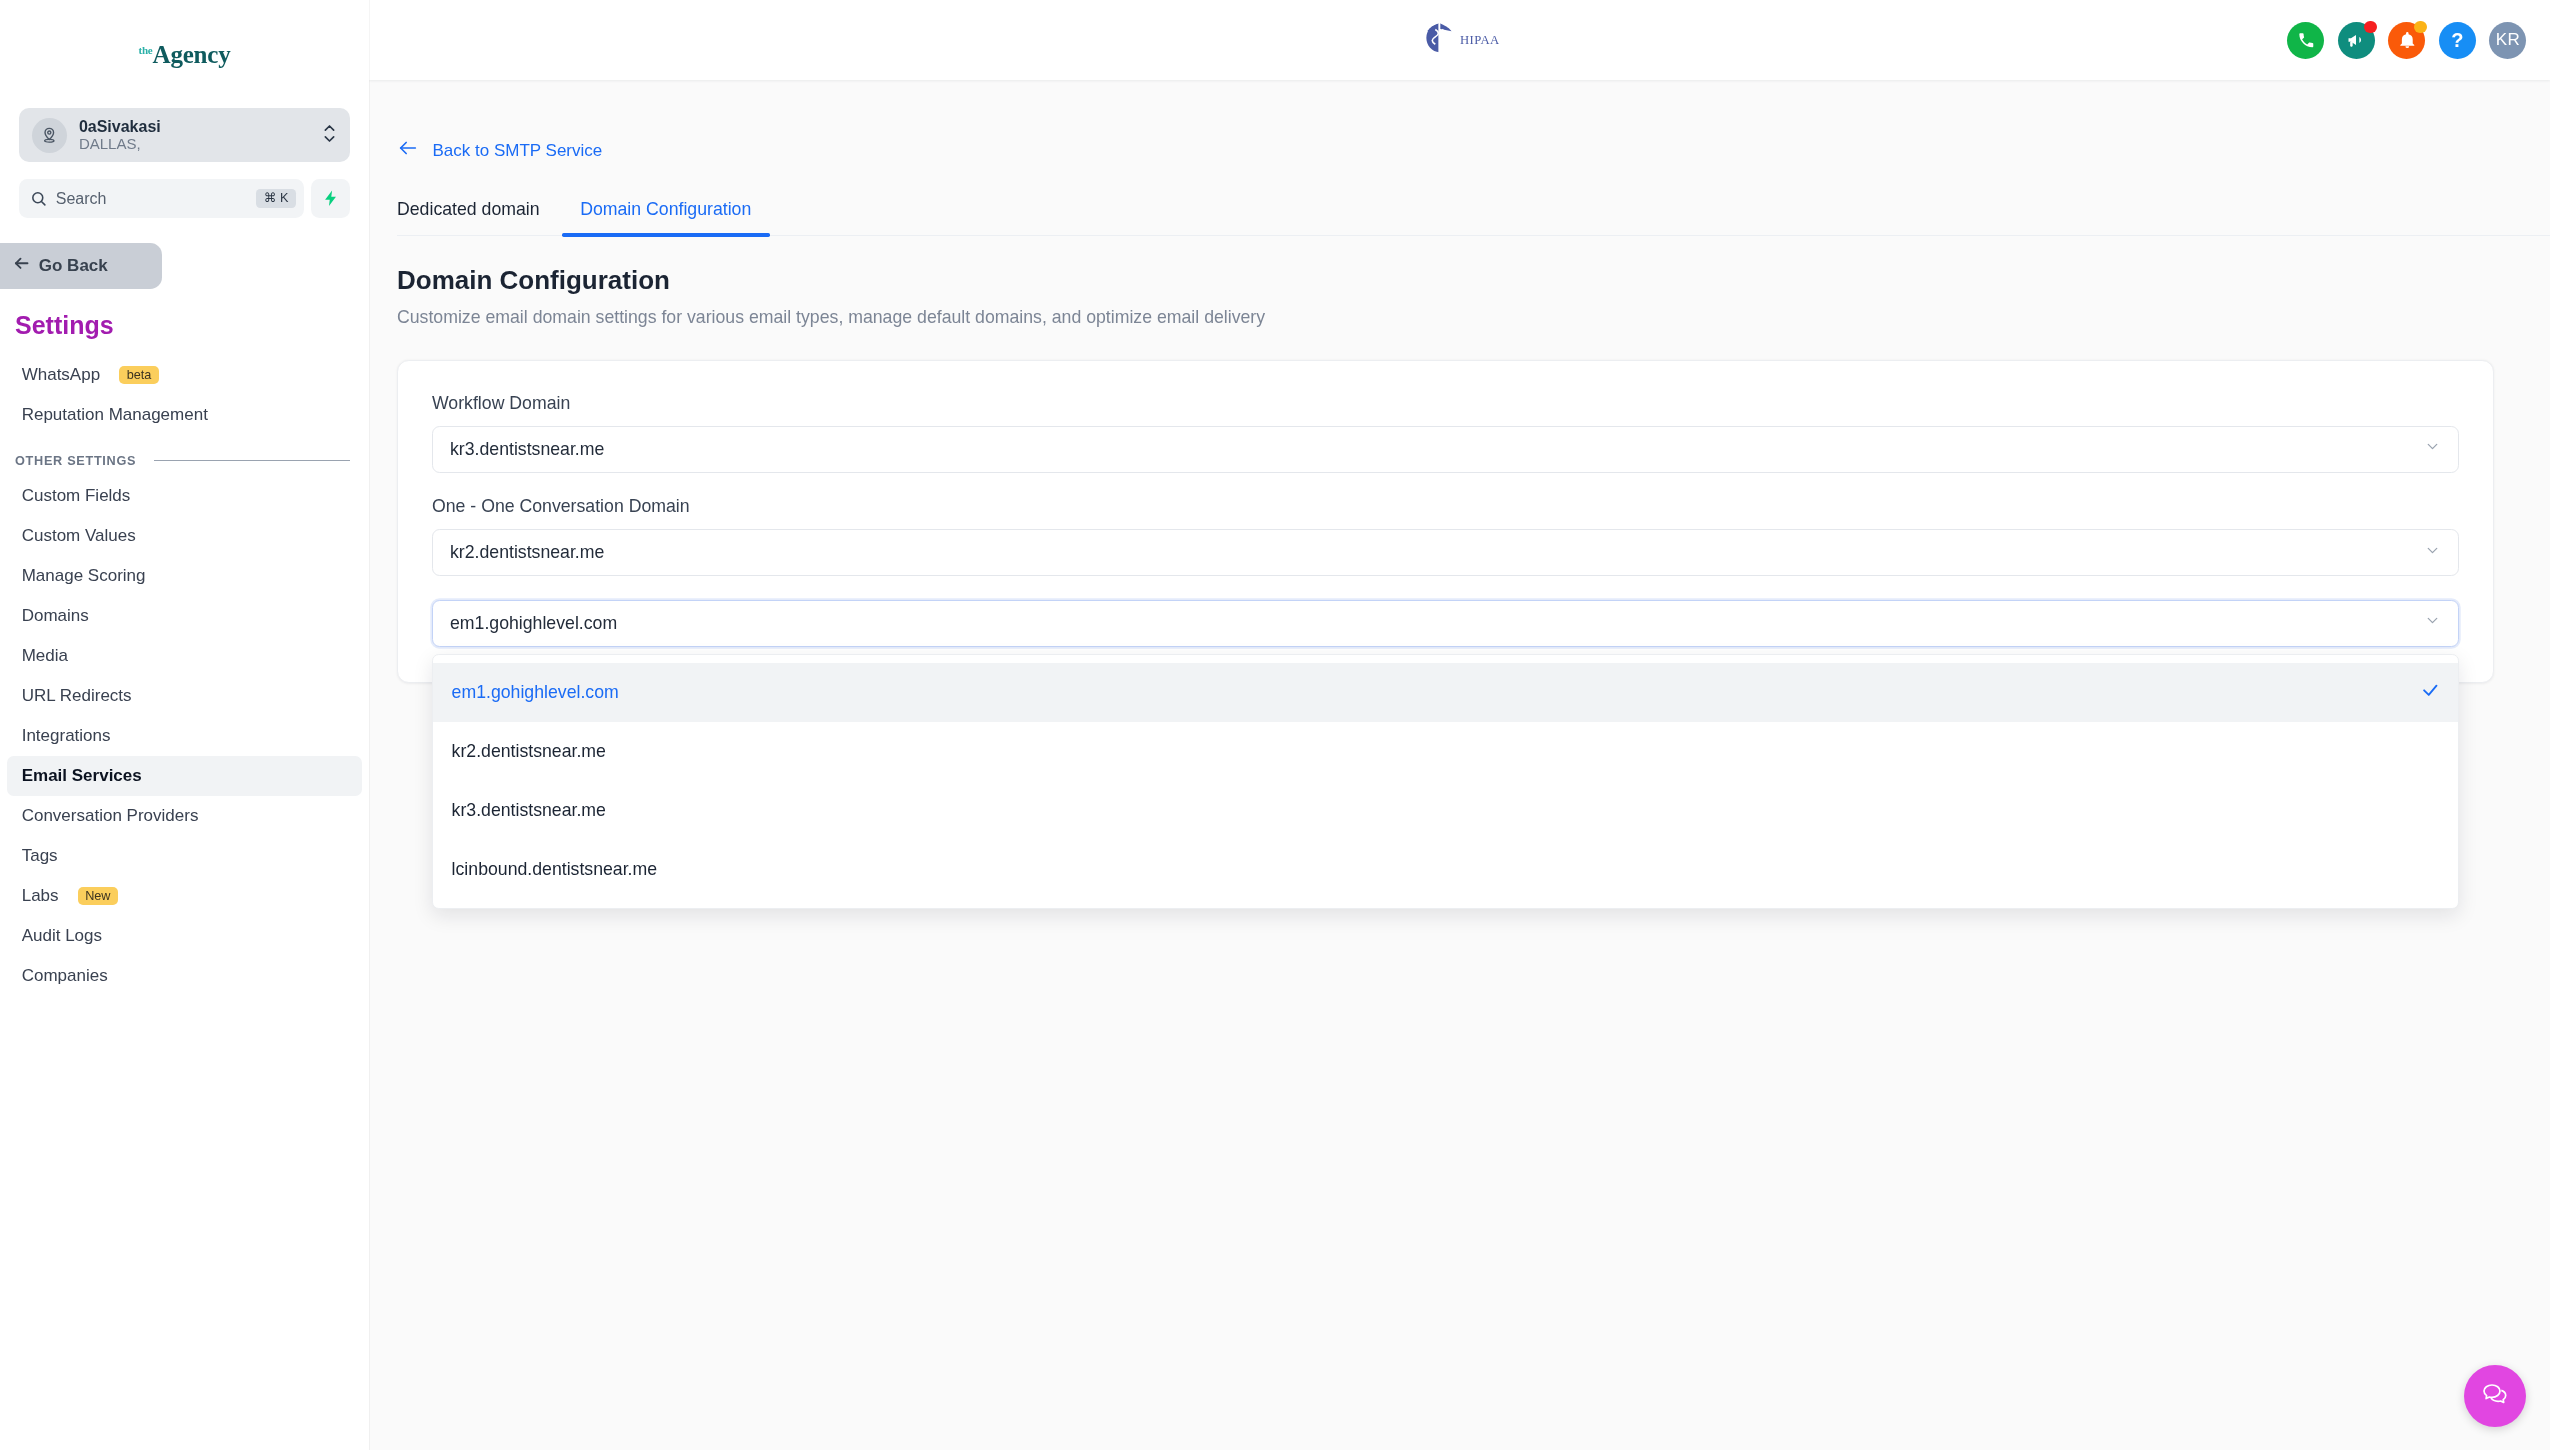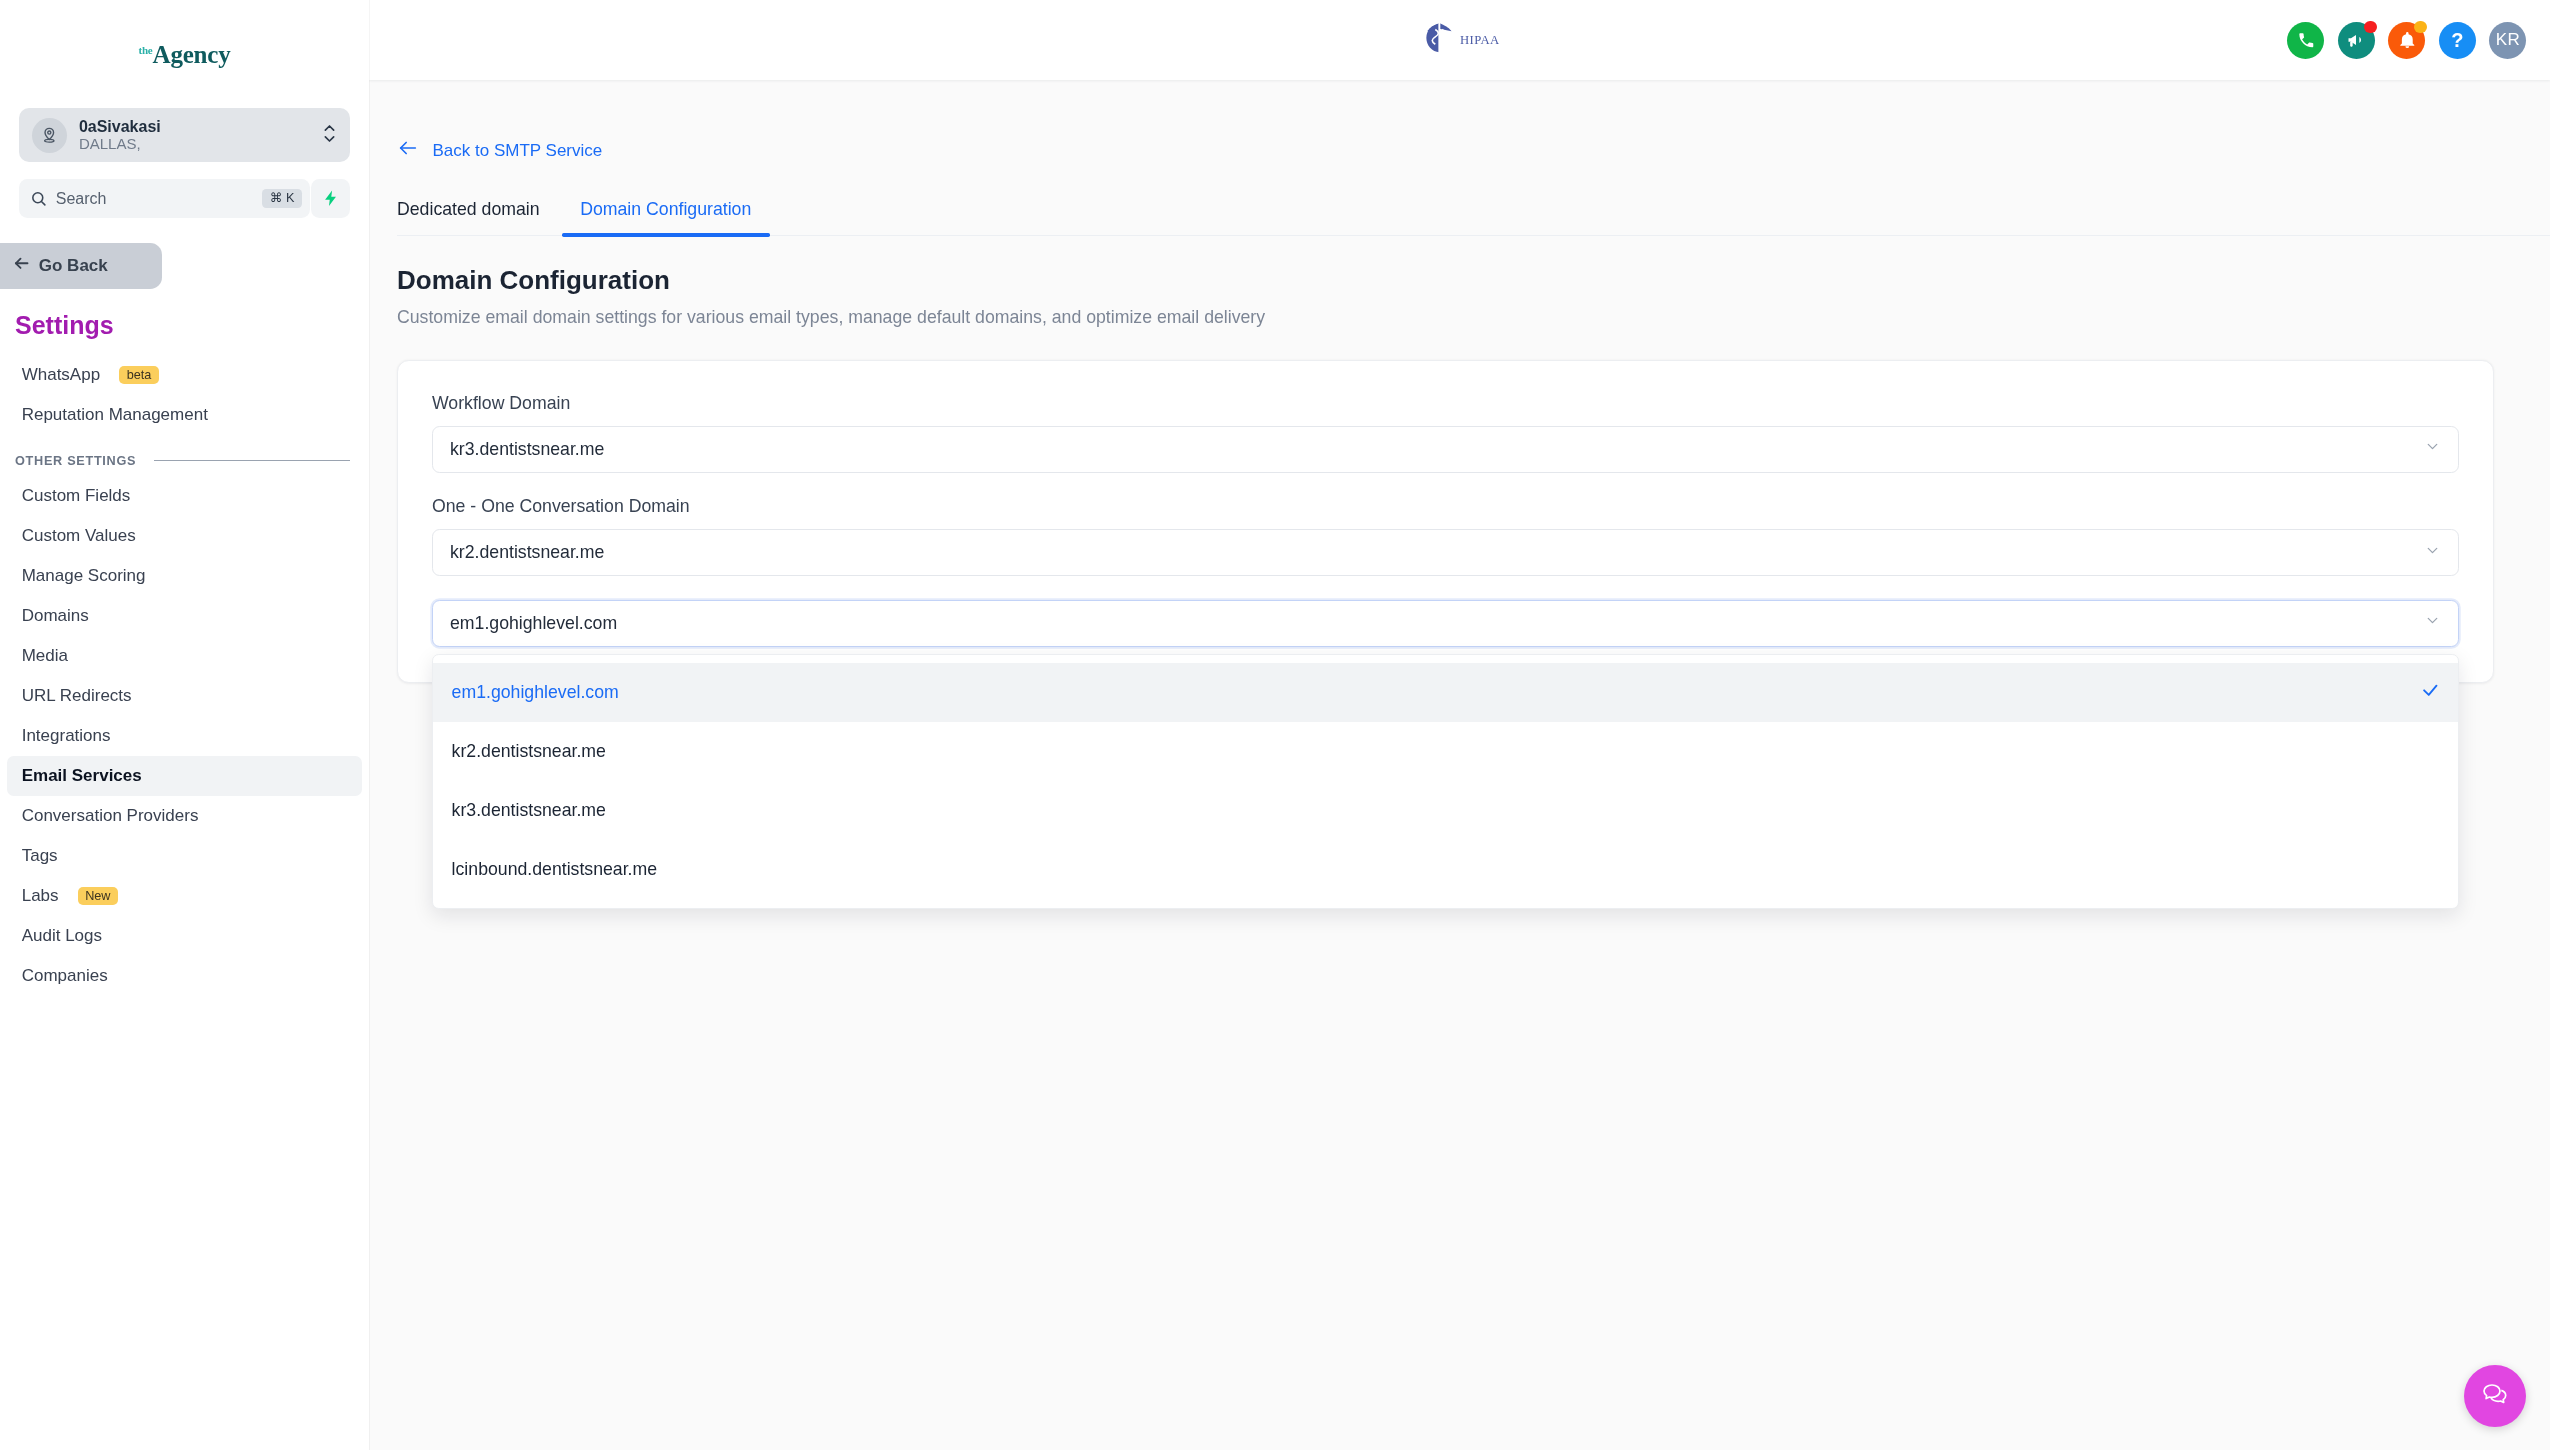--- a/index.html
+++ b/index.html
@@ -66,21 +66,21 @@
     white-space: nowrap; overflow: hidden; text-overflow: ellipsis;
   }
   .loc-sub {
     font-size: 15px; color: #707b8a;
     white-space: nowrap; overflow: hidden; text-overflow: ellipsis;
   }
   .loc-chev { width: 15px; flex: 0 0 15px; color: #2a3646; }
 
   .search-row {
     margin: 17px 18.6px 0 18.6px;
-    display: flex; gap: 1px; align-items: center;
+    display: flex; gap: 7px; align-items: center;
   }
   .search-box {
     flex: 1 1 auto;
     height: 39px;
     background: #f2f4f6;
     border-radius: 8.4px;
     display: flex; align-items: center;
     padding: 0 8.4px 0 11.8px;
     gap: 8.4px;
   }

